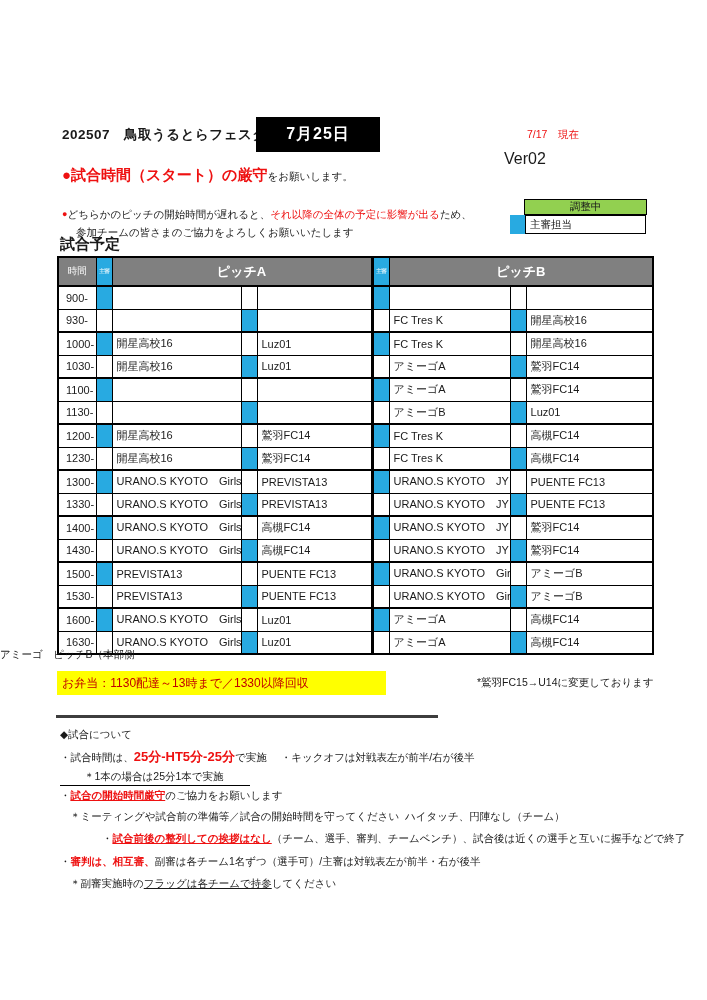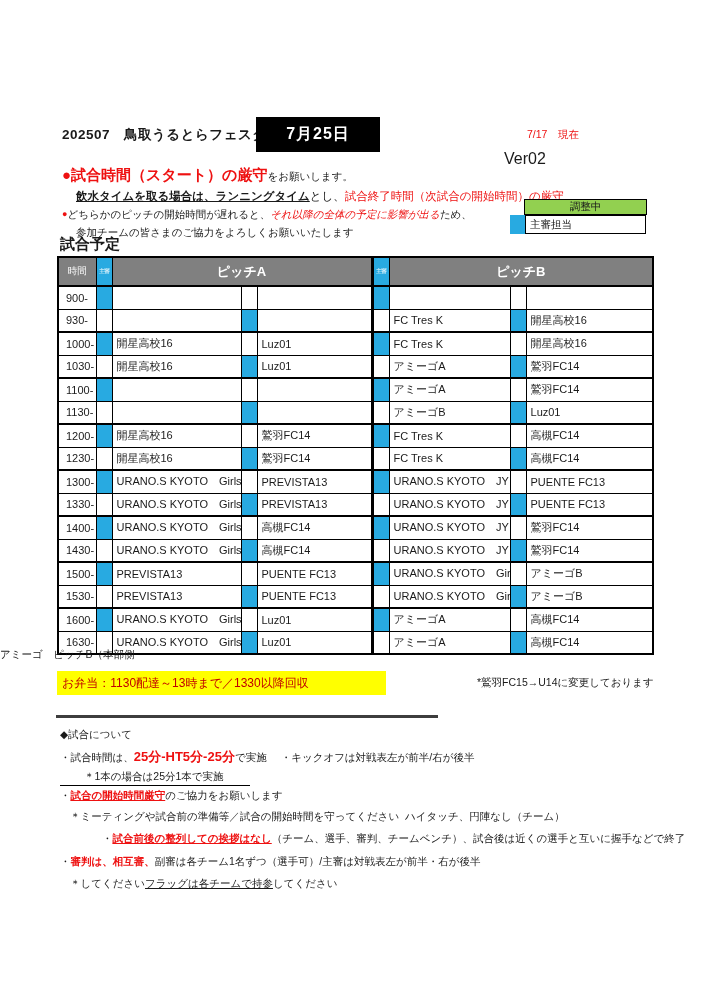--- a/index.html
+++ b/index.html
@@ -13,21 +13,21 @@
   .asof{position:absolute;left:527px;top:128px;color:var(--red);font-size:10.5px;}
   .ver{position:absolute;left:504px;top:150px;font-size:16px;}
 
   
   .n1{position:absolute;left:62px;top:166px;font-size:10.5px;white-space:nowrap;}
   .n1 .big{color:var(--red);font-weight:bold;font-size:15px;}
   .n2{position:absolute;left:76px;top:189px;font-size:11.5px;white-space:nowrap;}
   .n2 .bu{font-weight:bold;text-decoration:underline;}
   .n2 .red{color:var(--red);}
   .n3{position:absolute;left:62px;top:208px;font-size:10.5px;white-space:nowrap;}
-  .n3 .red{color:var(--red);font-style:italic;}
+  .n3 .red{color:var(--red);}
   .n3 .bullet2{color:var(--red);font-size:9px;vertical-align:1px;}
   .n4{position:absolute;left:76px;top:226px;font-size:10.5px;}
 
   
   .legend-green{position:absolute;left:524px;top:199px;width:121px;height:14px;background:var(--green);
         border:1px solid #000;font-size:10.5px;display:flex;align-items:center;justify-content:center;}
   .legend-blue{position:absolute;left:510px;top:215px;width:15px;height:19px;background:var(--blue);}
   .legend-label{position:absolute;left:525px;top:215px;width:121px;height:19px;background:#fff;border:1px solid #000;
         font-size:10.5px;display:flex;align-items:center;padding-left:4px;box-sizing:border-box;}
 
@@ -78,21 +78,20 @@
 
 <div class="page">
 
   <div class="title">202507　鳥取うるとらフェスタ</div>
   <div class="badge">7月25日</div>
   <div class="asof">7/17　現在</div>
   <div class="ver">Ver02</div>
 
   <div class="n1"><span class="big">●</span><span class="big">試合時間（スタート）の厳守</span><span>をお願いします。</span></div>
 
-  <div class="n2"><span class="bu">飲水タイムを取る場合は、ランニングタイム</span><span>とし、</span><span class="red">試合終了時間（次試合の開始時間）の厳守</span></div>
 
   <div class="n3"><span class="bullet2">●</span><span>どちらかのピッチの開始時間が遅れると、</span><span class="red">それ以降の全体の予定に影響が出る</span><span>ため、</span></div>
 
   <div class="n4">参加チームの皆さまのご協力をよろしくお願いいたします</div>
 
   <div class="legend-green">調整中</div>
   <div class="legend-blue"></div>
   <div class="legend-label">主審担当</div>
 
   <div class="sched-h">試合予定</div>
@@ -311,15 +310,15 @@
 
   <div class="mn mn4">＊ミーティングや試合前の準備等／試合の開始時間を守ってください</div>
 
   <div class="mn mn3"><span>・</span><span class="redu">試合の開始時間厳守</span><span>のご協力をお願いします</span></div>
   <div class="mn4r">ハイタッチ、円陣なし（チーム）</div>
 
   <div class="mn mn5"><span>・</span><span class="redu">試合前後の整列しての挨拶はなし</span><span>（チーム、選手、審判、チームベンチ）、試合後は近くの選手と互いに握手などで終了</span></div>
 
   <div class="mn mn6"><span>・</span><span class="red">審判は、相互審、</span><span>副審は各チーム1名ずつ（選手可）/主審は対戦表左が前半・右が後半</span></div>
 
-  <div class="mn mn7"><span>＊してください</span><span class="u">フラッグは各チームで持参</span><span>してください</span></div>
+  <div class="mn mn7"><span>＊副審実施時の</span><span class="u">フラッグは各チームで持参</span><span>してください</span></div>
 
 </div>
 
 </body></html>

